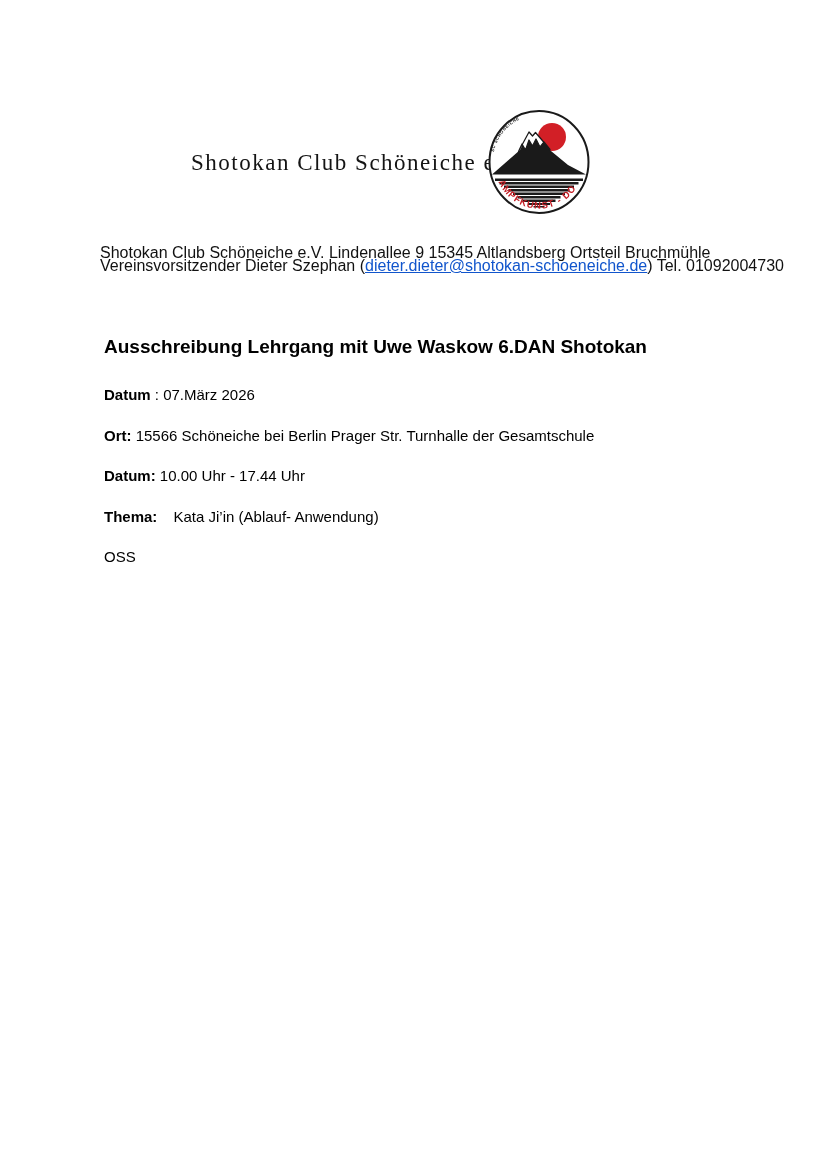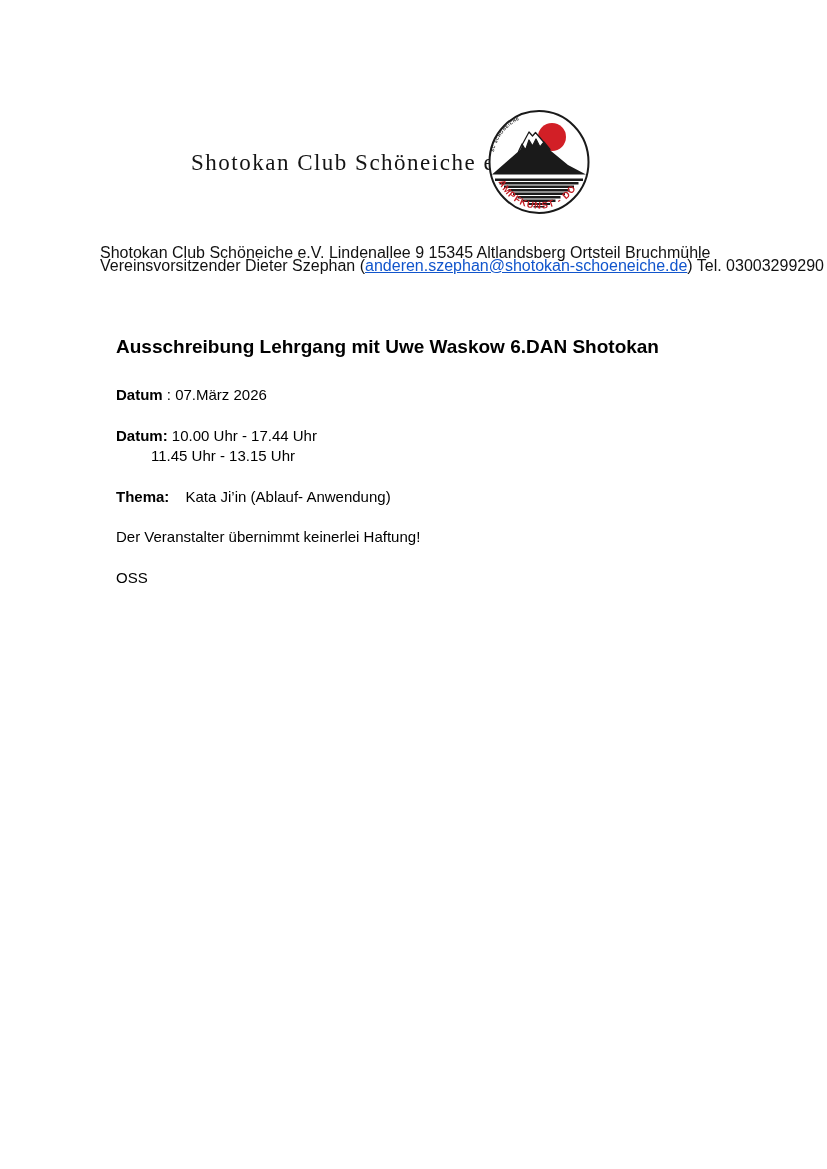--- a/index.html
+++ b/index.html
@@ -27,21 +27,21 @@
     font-size: 16px; line-height: 13px; color: #111111;
     white-space: nowrap;
     margin-top: 7px;
   }
   .address a { cursor: pointer; }
   .email-link { color: #1155cc; text-decoration: underline; }
   .website-link { color: #1f3864; text-decoration: underline; }
 
   
   .content {
-    position: absolute; left: 116px; top: 335px; width: 618px;
+    position: absolute; left: 104px; top: 335px; width: 618px;
     font-size: 15px; line-height: 20.5px;
   }
   .content h1 {
     font-size: 19px; line-height: 23px; font-weight: bold;
     margin: 0 0 27px 0; white-space: nowrap;
   }
   .content p { margin: 0 0 20px 0; }
   .content .line { margin: 0; }
   .zeit-block { margin: 0 0 20px 0; }
   .zeit-indent { padding-left: 35px; }
@@ -86,45 +86,47 @@
     </text>
     <text font-family="Liberation Sans, DejaVu Sans, sans-serif" font-size="19" font-weight="bold" letter-spacing="2" fill="#c41e25" text-anchor="middle">
       <textPath href="#arcBottom" startOffset="50%">KAMPFKUNST - DOJO</textPath>
     </text>
   </svg>
 </div>
 
 <div class="address">
   <div class="line">Shotokan Club Schöneiche e.V.  Lindenallee 9 15345 Altlandsberg Ortsteil Bruchmühle</div>
   <div class="line">
-    <span>Vereinsvorsitzender Dieter Szephan (</span><a class="email-link">anderen.szephan@shotokan-schoeneiche.de</a><span>) Tel. 03003299290</span>
+    <span>Vereinsvorsitzender Dieter Szephan (</span><a class="email-link">dieter.dieter@shotokan-schoeneiche.de</a><span>) Tel. 01092004730</span>
   </div>
 </div>
 
 <div class="content">
 
   <h1>Ausschreibung Lehrgang mit Uwe Waskow 6.DAN Shotokan</h1>
 
   <p>
     <span class="label">Datum</span>
     <span>: 07.März 2026</span>
   </p>
 
+  <p>
+    <span class="label">Ort:</span>
+    <span>15566 Schöneiche bei Berlin Prager Str. Turnhalle der Gesamtschule</span>
+  </p>
 
   <div class="zeit-block">
     <div class="line">
       <span class="label">Datum:</span>
       <span>10.00 Uhr - 17.44 Uhr</span>
     </div>
-    <div class="line zeit-indent">11.45 Uhr - 13.15 Uhr</div>
   </div>
 
   <p>
     <span class="label">Thema:</span>
     <span class="thema-value">Kata Ji’in (Ablauf- Anwendung)</span>
   </p>
 
 
-  <p>Der Veranstalter übernimmt keinerlei Haftung!</p>
 
   <p class="closing">OSS</p>
 
 </div>
 
 </body></html>

